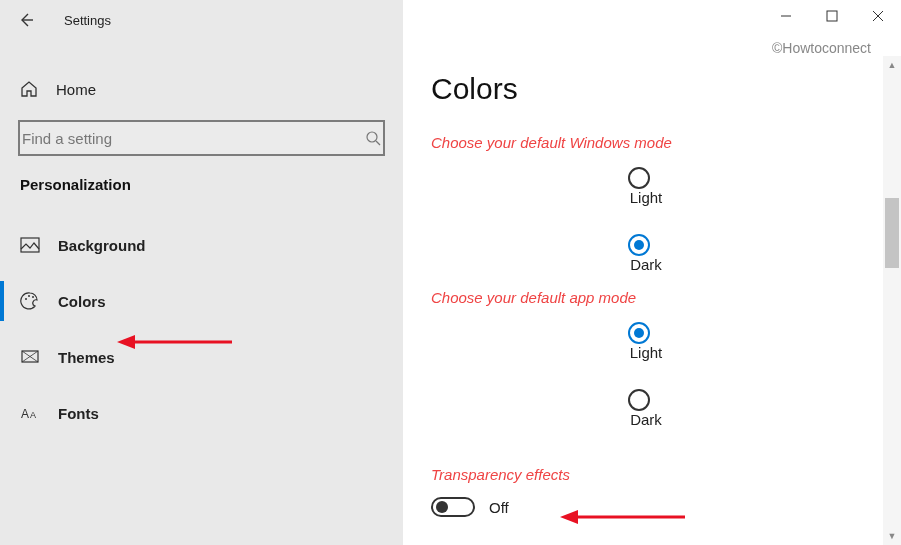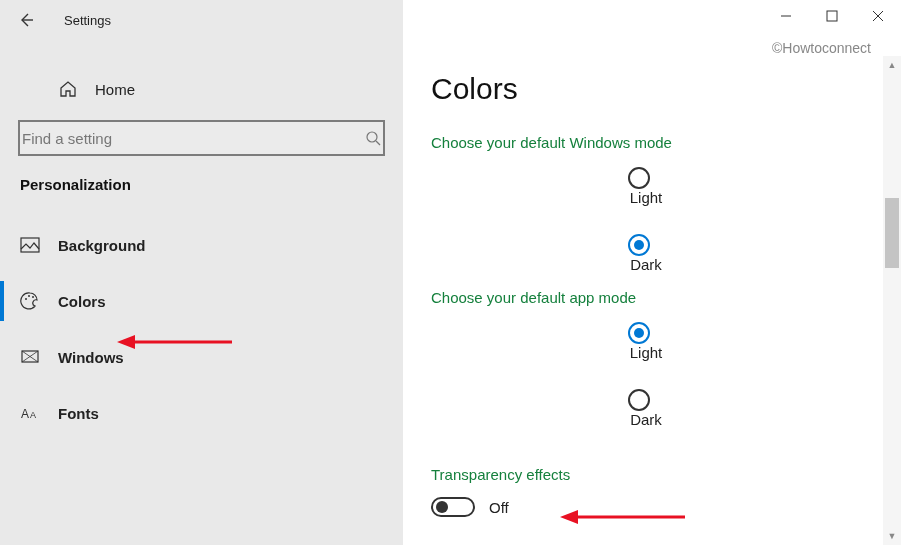--- a/index.html
+++ b/index.html
@@ -3,21 +3,21 @@
   <meta charset="utf-8">
   <style>
     * { margin: 0; padding: 0; box-sizing: border-box; font-family: "Segoe UI", sans-serif; }
     body { width: 901px; height: 545px; overflow: hidden; background: #fff; display: flex; position: relative; }
 
     .sidebar { width: 403px; height: 100%; background: #e9e9e9; display: flex; flex-direction: column; }
     .titlebar { height: 40px; display: flex; align-items: center; padding: 0 12px; }
     .back-btn { width: 28px; height: 28px; display: flex; align-items: center; justify-content: center; cursor: pointer; }
     .app-title { margin-left: 24px; font-size: 13px; color: #222; }
 
-    .home-row { display: flex; align-items: center; padding: 12px 20px 12px 20px; margin-top: 28px; cursor: pointer; margin-left: 39px; }
+    .home-row { display: flex; align-items: center; padding: 12px 20px 12px 20px; margin-top: 28px; cursor: pointer; }
     .home-row svg { margin-right: 18px; }
     .home-row span { font-size: 15px; color: #222; }
 
     .search-wrap { margin: 10px 18px 0 18px; }
     .search-box { border: 2px solid #7c7c7c; height: 36px; display: flex; align-items: center; padding: 0 2px; background: #ebebeb; }
     .search-box input { flex: 1; border: none; outline: none; background: transparent; font-size: 15px; color: #666; }
     .search-box input::placeholder { color: #777; font-style: normal; }
 
     .section-head { font-size: 15px; font-weight: 600; margin: 20px 0 24px 20px; color: #111; }
 
@@ -26,21 +26,21 @@
     .nav-item svg { width: 20px; height: 20px; margin-right: 18px; flex-shrink: 0; }
     .nav-item span { font-size: 15px; color: #222; font-weight: bold; }
 
     .content { flex: 1; background: #fff; padding: 0 40px 0 28px; position: relative; overflow-y: hidden; }
     .window-controls { position: absolute; top: 0; right: 0; display: flex; }
     .wc { width: 46px; height: 32px; display: flex; align-items: center; justify-content: center; cursor: pointer; }
     .watermark { position: absolute; top: 40px; right: 30px; color: #888; font-size: 14px; }
 
     .page-title { font-size: 30px; font-weight: 400; margin-top: 72px; color: #111; }
 
-    .group-label { font-size: 15px; color: #15803d; margin-top: 28px; }
+    .group-label { font-size: 15px; color: #ef4444; margin-top: 28px; font-style: italic; }
     .radio-row { display: flex; align-items: center; margin-top: 16px; cursor: pointer; flex-direction: column; }
     .radio-row + .radio-row { margin-top: 28px; }
     .radio { width: 22px; height: 22px; border: 2px solid #333; border-radius: 50%; margin-right: 14px; display: flex; align-items: center; justify-content: center; }
     .radio.checked { border-color: #0078d4; }
     .radio.checked::after { content: ""; width: 10px; height: 10px; border-radius: 50%; background: #0078d4; }
     .radio-label { font-size: 15px; color: #222; }
 
     .toggle-row { display: flex; align-items: center; margin-top: 14px; }
     .toggle { width: 44px; height: 20px; border: 2px solid #333; border-radius: 12px; position: relative; margin-right: 14px; cursor: pointer; }
     .toggle::after { content: ""; position: absolute; left: 3px; top: 2px; width: 12px; height: 12px; border-radius: 50%; background: #333; }
@@ -104,21 +104,21 @@
       </svg>
     <span>Colors</span>
   </div>
 
 
   <div class="nav-item">
     <svg viewBox="0 0 20 20">
         <rect x="2" y="4" width="16" height="11" fill="none" stroke="#333" stroke-width="1.2"></rect>
         <path d="M2 4 L18 15 M18 4 L2 15" stroke="#333" stroke-width="0.8"></path>
       </svg>
-    <span>Windows</span>
+    <span>Themes</span>
   </div>
 
   <div class="nav-item">
     <svg viewBox="0 0 20 20">
         <text x="1" y="15" font-size="12" font-family="serif" fill="#333">A</text>
         <text x="10" y="15" font-size="9" font-family="serif" fill="#333">A</text>
       </svg>
     <span>Fonts</span>
   </div>
 </div>

